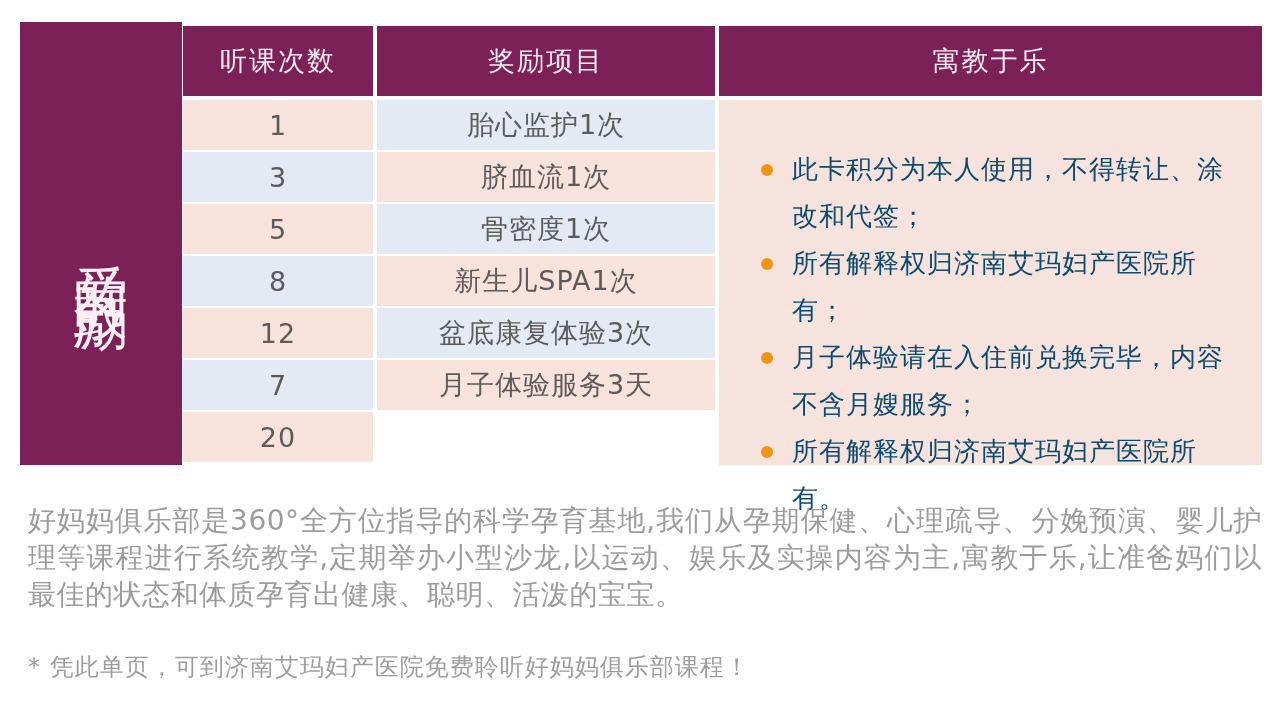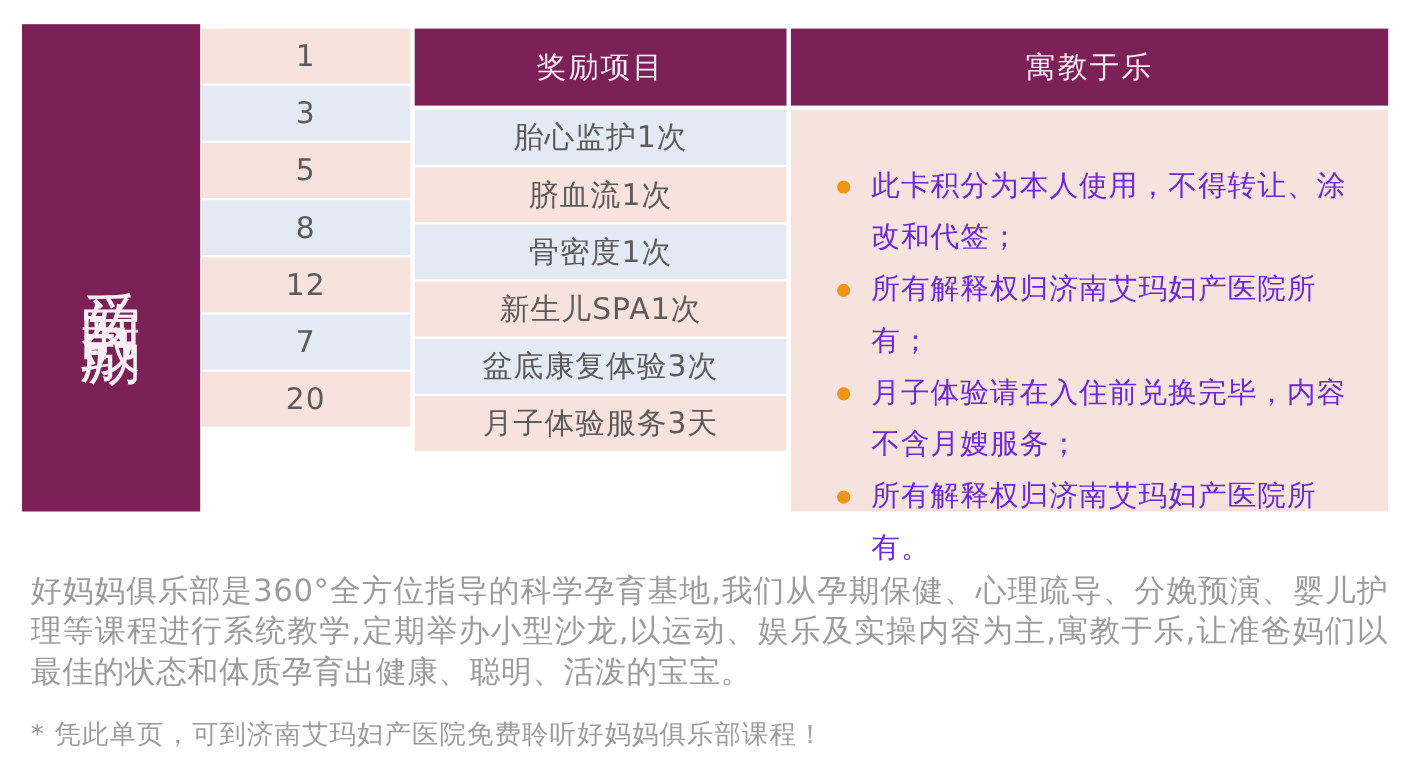--- a/index.html
+++ b/index.html
@@ -62,37 +62,37 @@
   
   .tips-panel {
     height: 365px;
     background: #f7e3dd;
     padding: 46px 26px 0 42px;
   }
   .tips-list {
     list-style: none;
     margin: 0; padding: 0;
     font-size: 26px;
-    color: #6d28d9;
+    color: #0c4a6e;
     line-height: 47px;
     letter-spacing: 1px;
   }
   .tips-list li { position: relative; padding-left: 31px; }
   .dot {
     position: absolute;
     left: 0; top: 18px;
     width: 12px; height: 12px;
     border-radius: 50%;
     background: #ef9514;
   }
 
   
   .description {
     position: absolute;
-    left: 28px; top: 518px;
+    left: 28px; top: 502px;
     width: 1234px;
     margin: 0;
     font-size: 28px;
     line-height: 37px;
     color: #9c9c9c;
     letter-spacing: 0.5px;
     text-align: justify;
   }
   .footnote {
     position: absolute;
@@ -106,20 +106,21 @@
 </head>
 <body>
 
 <div class="page">
 
   <aside class="banner">
     <h1 class="banner-text">爱的鼓励</h1>
   </aside>
 
   <section class="col count-col">
+    <header class="th">听课次数</header>
     <div class="cell row-pink">1</div>
     <div class="cell row-blue">3</div>
     <div class="cell row-pink">5</div>
     <div class="cell row-blue">8</div>
     <div class="cell row-pink">12</div>
     <div class="cell row-blue">7</div>
     <div class="cell row-pink">20</div>
   </section>
 
   <section class="col reward-col">

